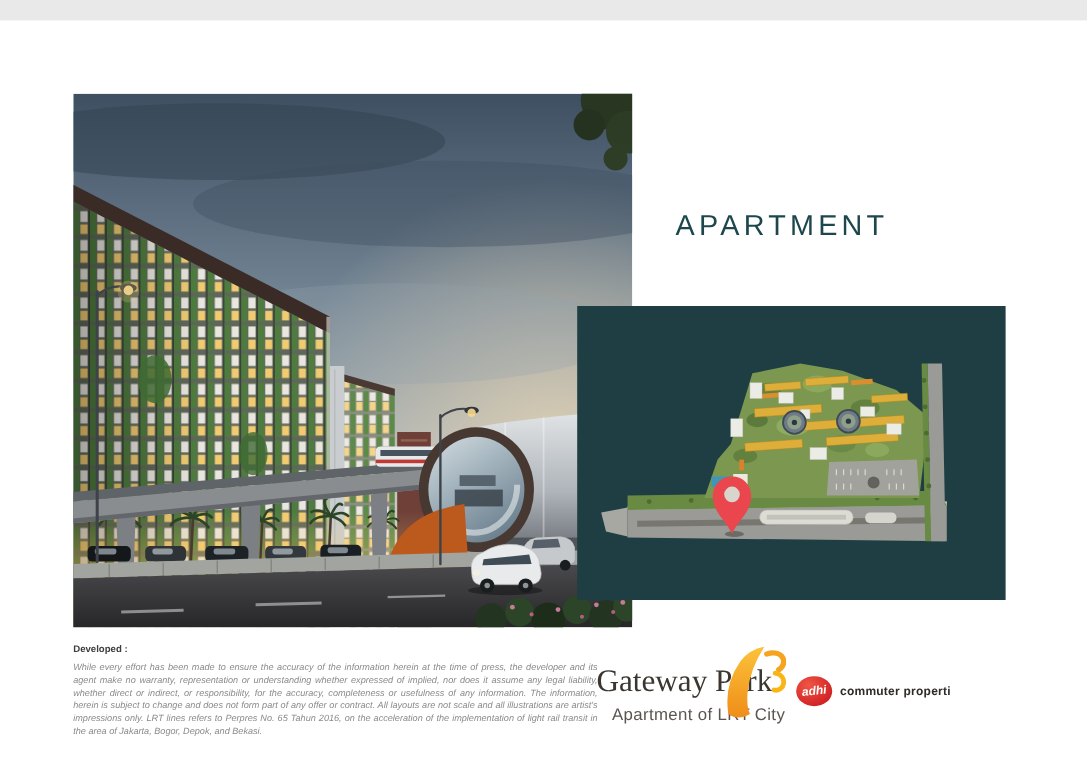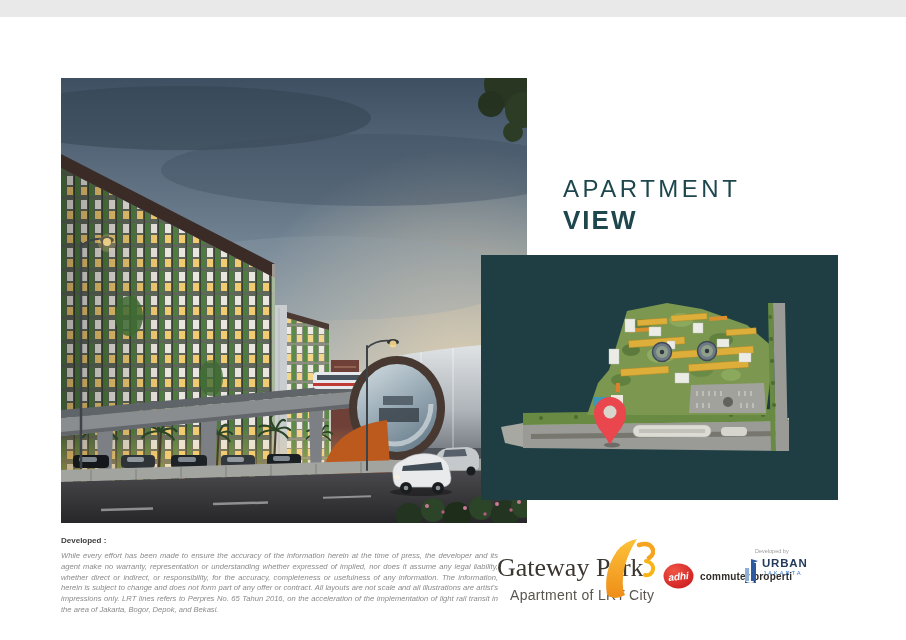--- a/index.html
+++ b/index.html
@@ -340,21 +340,20 @@
             <circle cx="382" cy="434" r="1.7"></circle>
             <circle cx="424" cy="436" r="1.7"></circle>
             <circle cx="450" cy="432" r="1.7"></circle>
           </g>
       </g>
     </svg>
   </div>
 
   <div class="title-block">
     <div class="title-line1">APARTMENT</div>
-    <div class="title-line2">VIEW</div>
   </div>
 
   <div class="map-panel">
     <svg width="357" height="245" viewBox="0 0 357 245">
 
       <g>
         <polygon points="20,172 42,168 42,192 24,188" fill="#a8a8a3"></polygon>
         <polygon points="42,167 308,163 308,196 42,193" fill="#9a9a96"></polygon>
         <polygon points="42,167 308,163 308,166 42,170" fill="#cfcfc9" opacity="0.8"></polygon>
         <polygon points="50,179 300,176 300,181 50,184" fill="#77776f"></polygon>
@@ -497,29 +496,14 @@
               <stop offset="1" stop-color="#c8161d"></stop>
             </radialGradient>
           </defs>
         <ellipse cx="15.5" cy="13" rx="15" ry="12.5" fill="url(#redg)"></ellipse>
       </svg>
       <div class="adhi-badge-text">adhi</div>
     </div>
     <div class="adhi-label">commuter properti</div>
   </div>
 
-  <div class="urban">
-    <div class="developed-by">Developed by</div>
-    <div class="urban-row">
-      <svg class="urban-icon" width="14" height="24" viewBox="0 0 14 24">
-        <rect x="0" y="9" width="4" height="13" fill="#8fb0d6"></rect>
-        <rect x="6" y="4" width="5" height="18" fill="#2d5a9e"></rect>
-        <path d="M6,0 L13,2 L6,5 Z" fill="#2d5a9e"></path>
-        <path d="M0,22 Q6,26 11,22 L11,24 L0,24 Z" fill="#2d5a9e"></path>
-      </svg>
-      <div class="urban-text">
-        <div class="urban-name">URBAN</div>
-        <div class="urban-city">JAKARTA</div>
-      </div>
-    </div>
-  </div>
 
 </div>
 
 </body></html>

